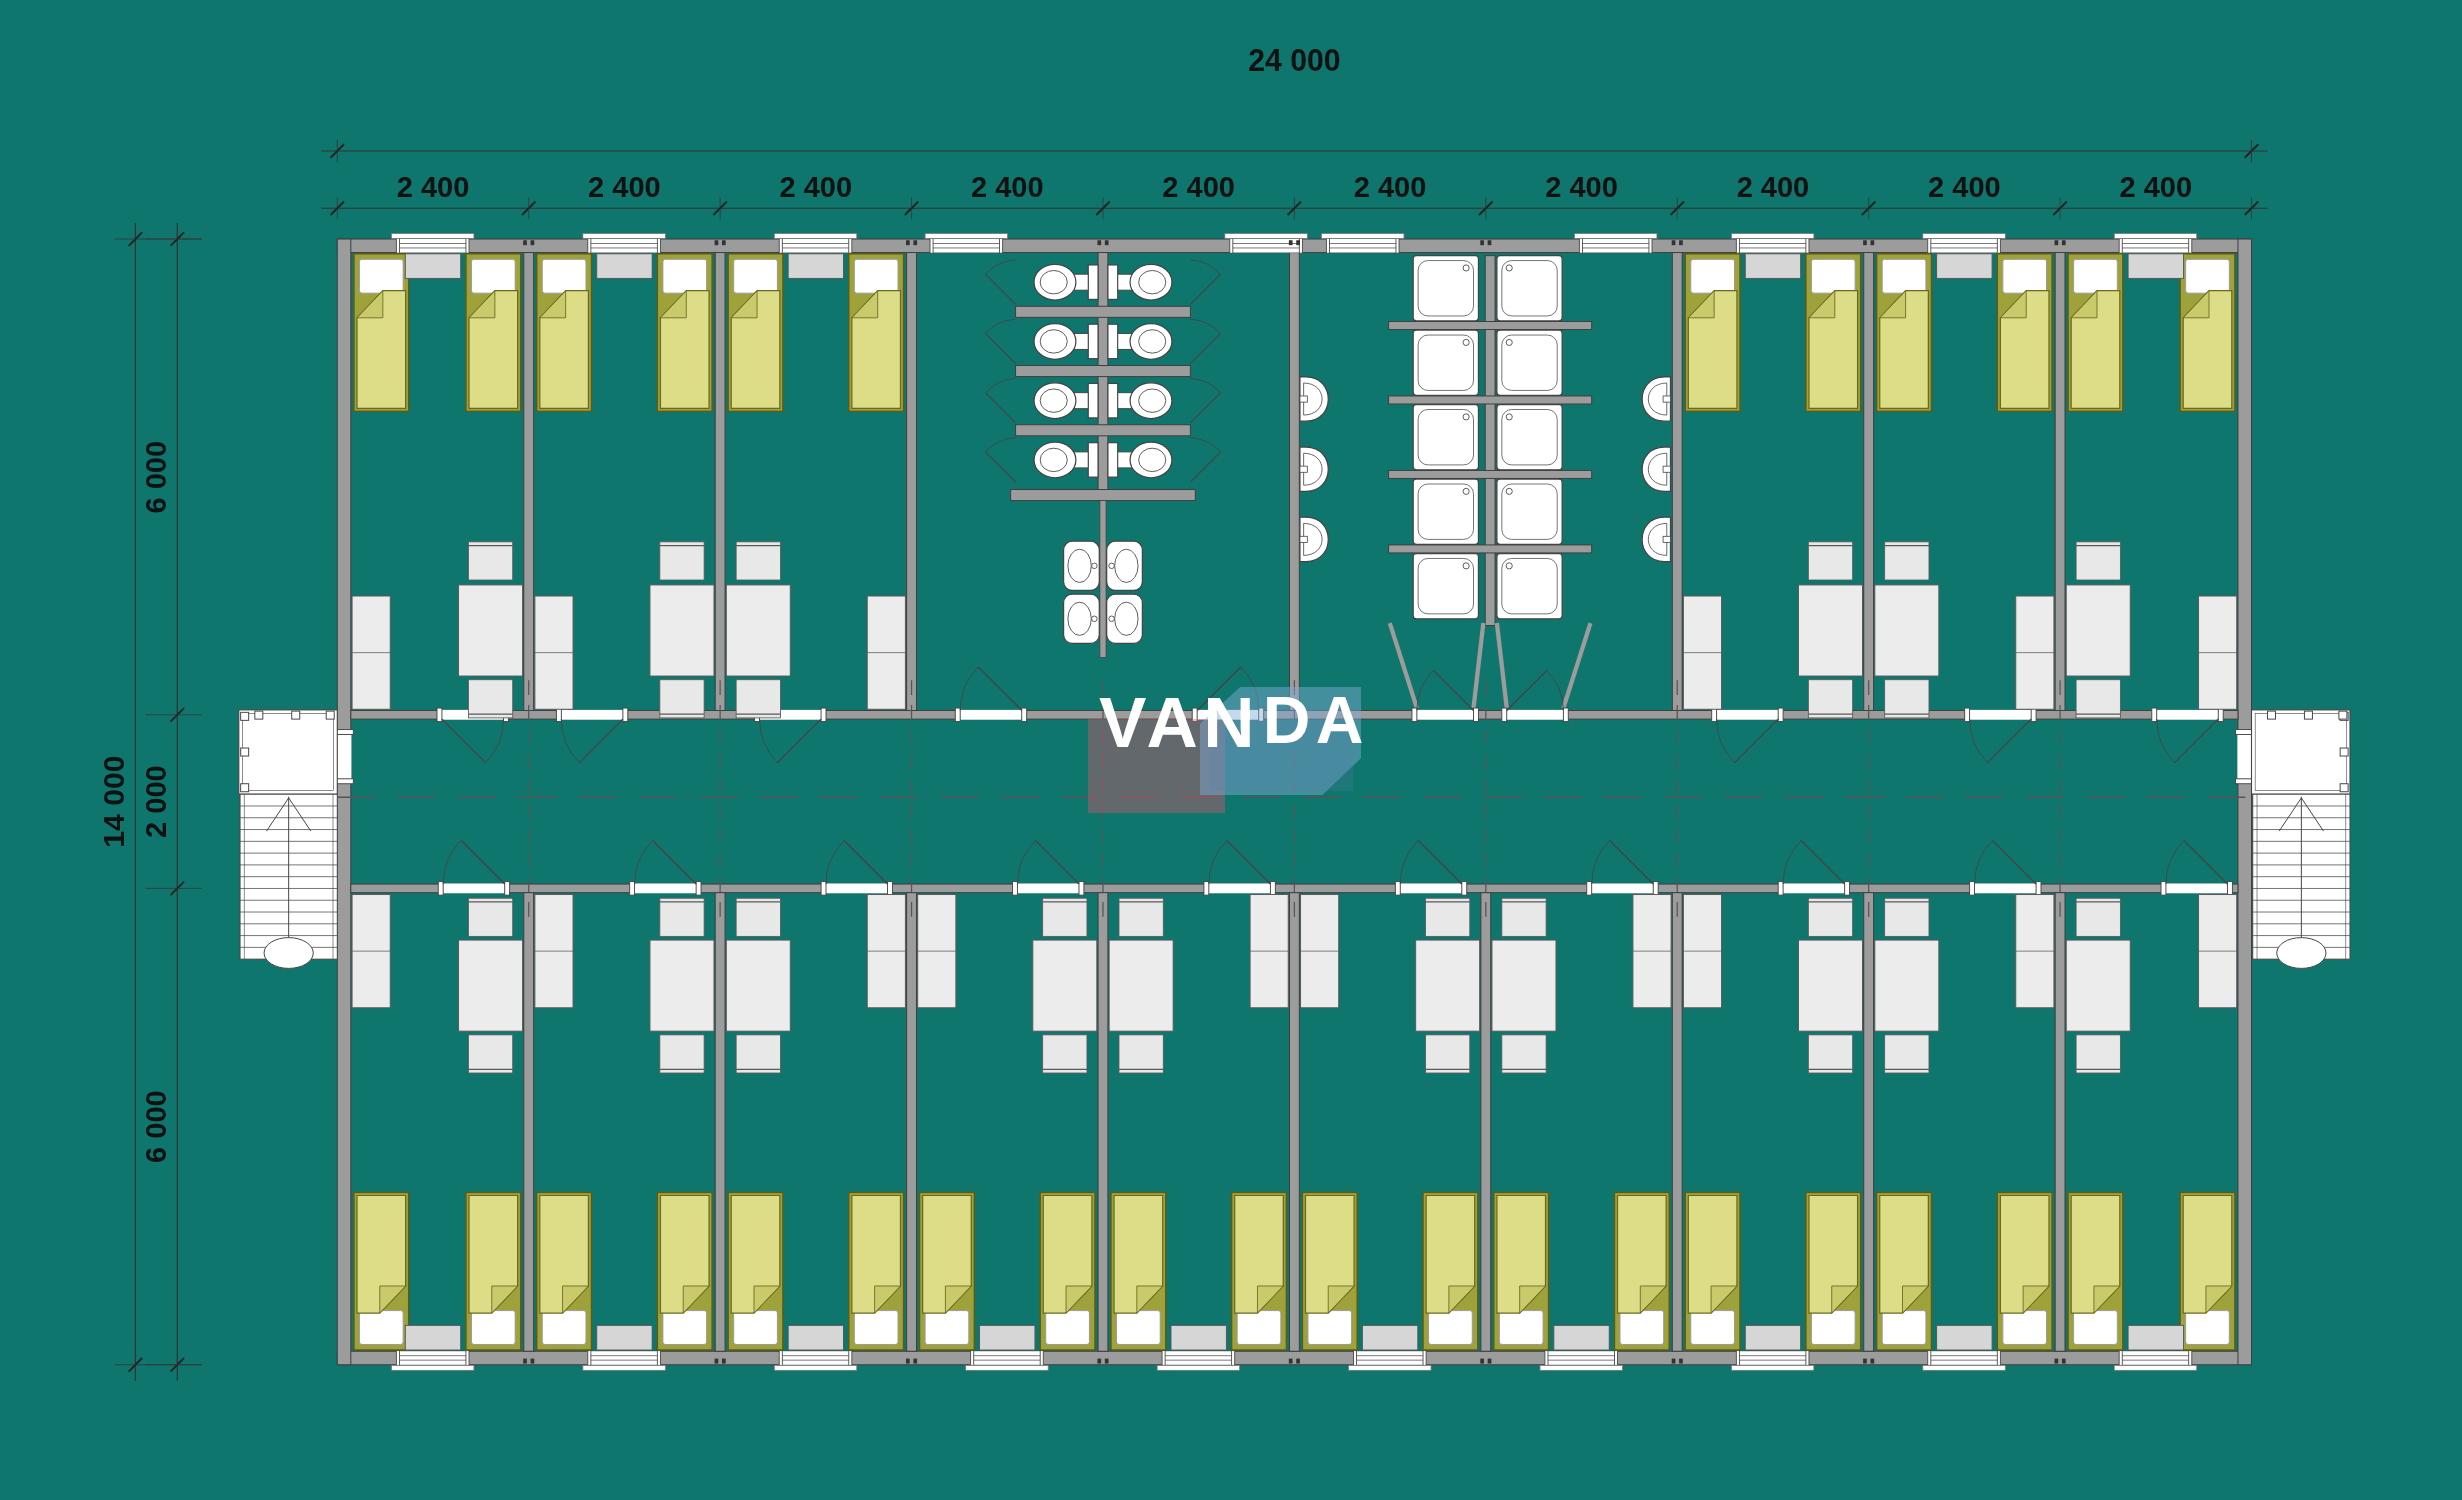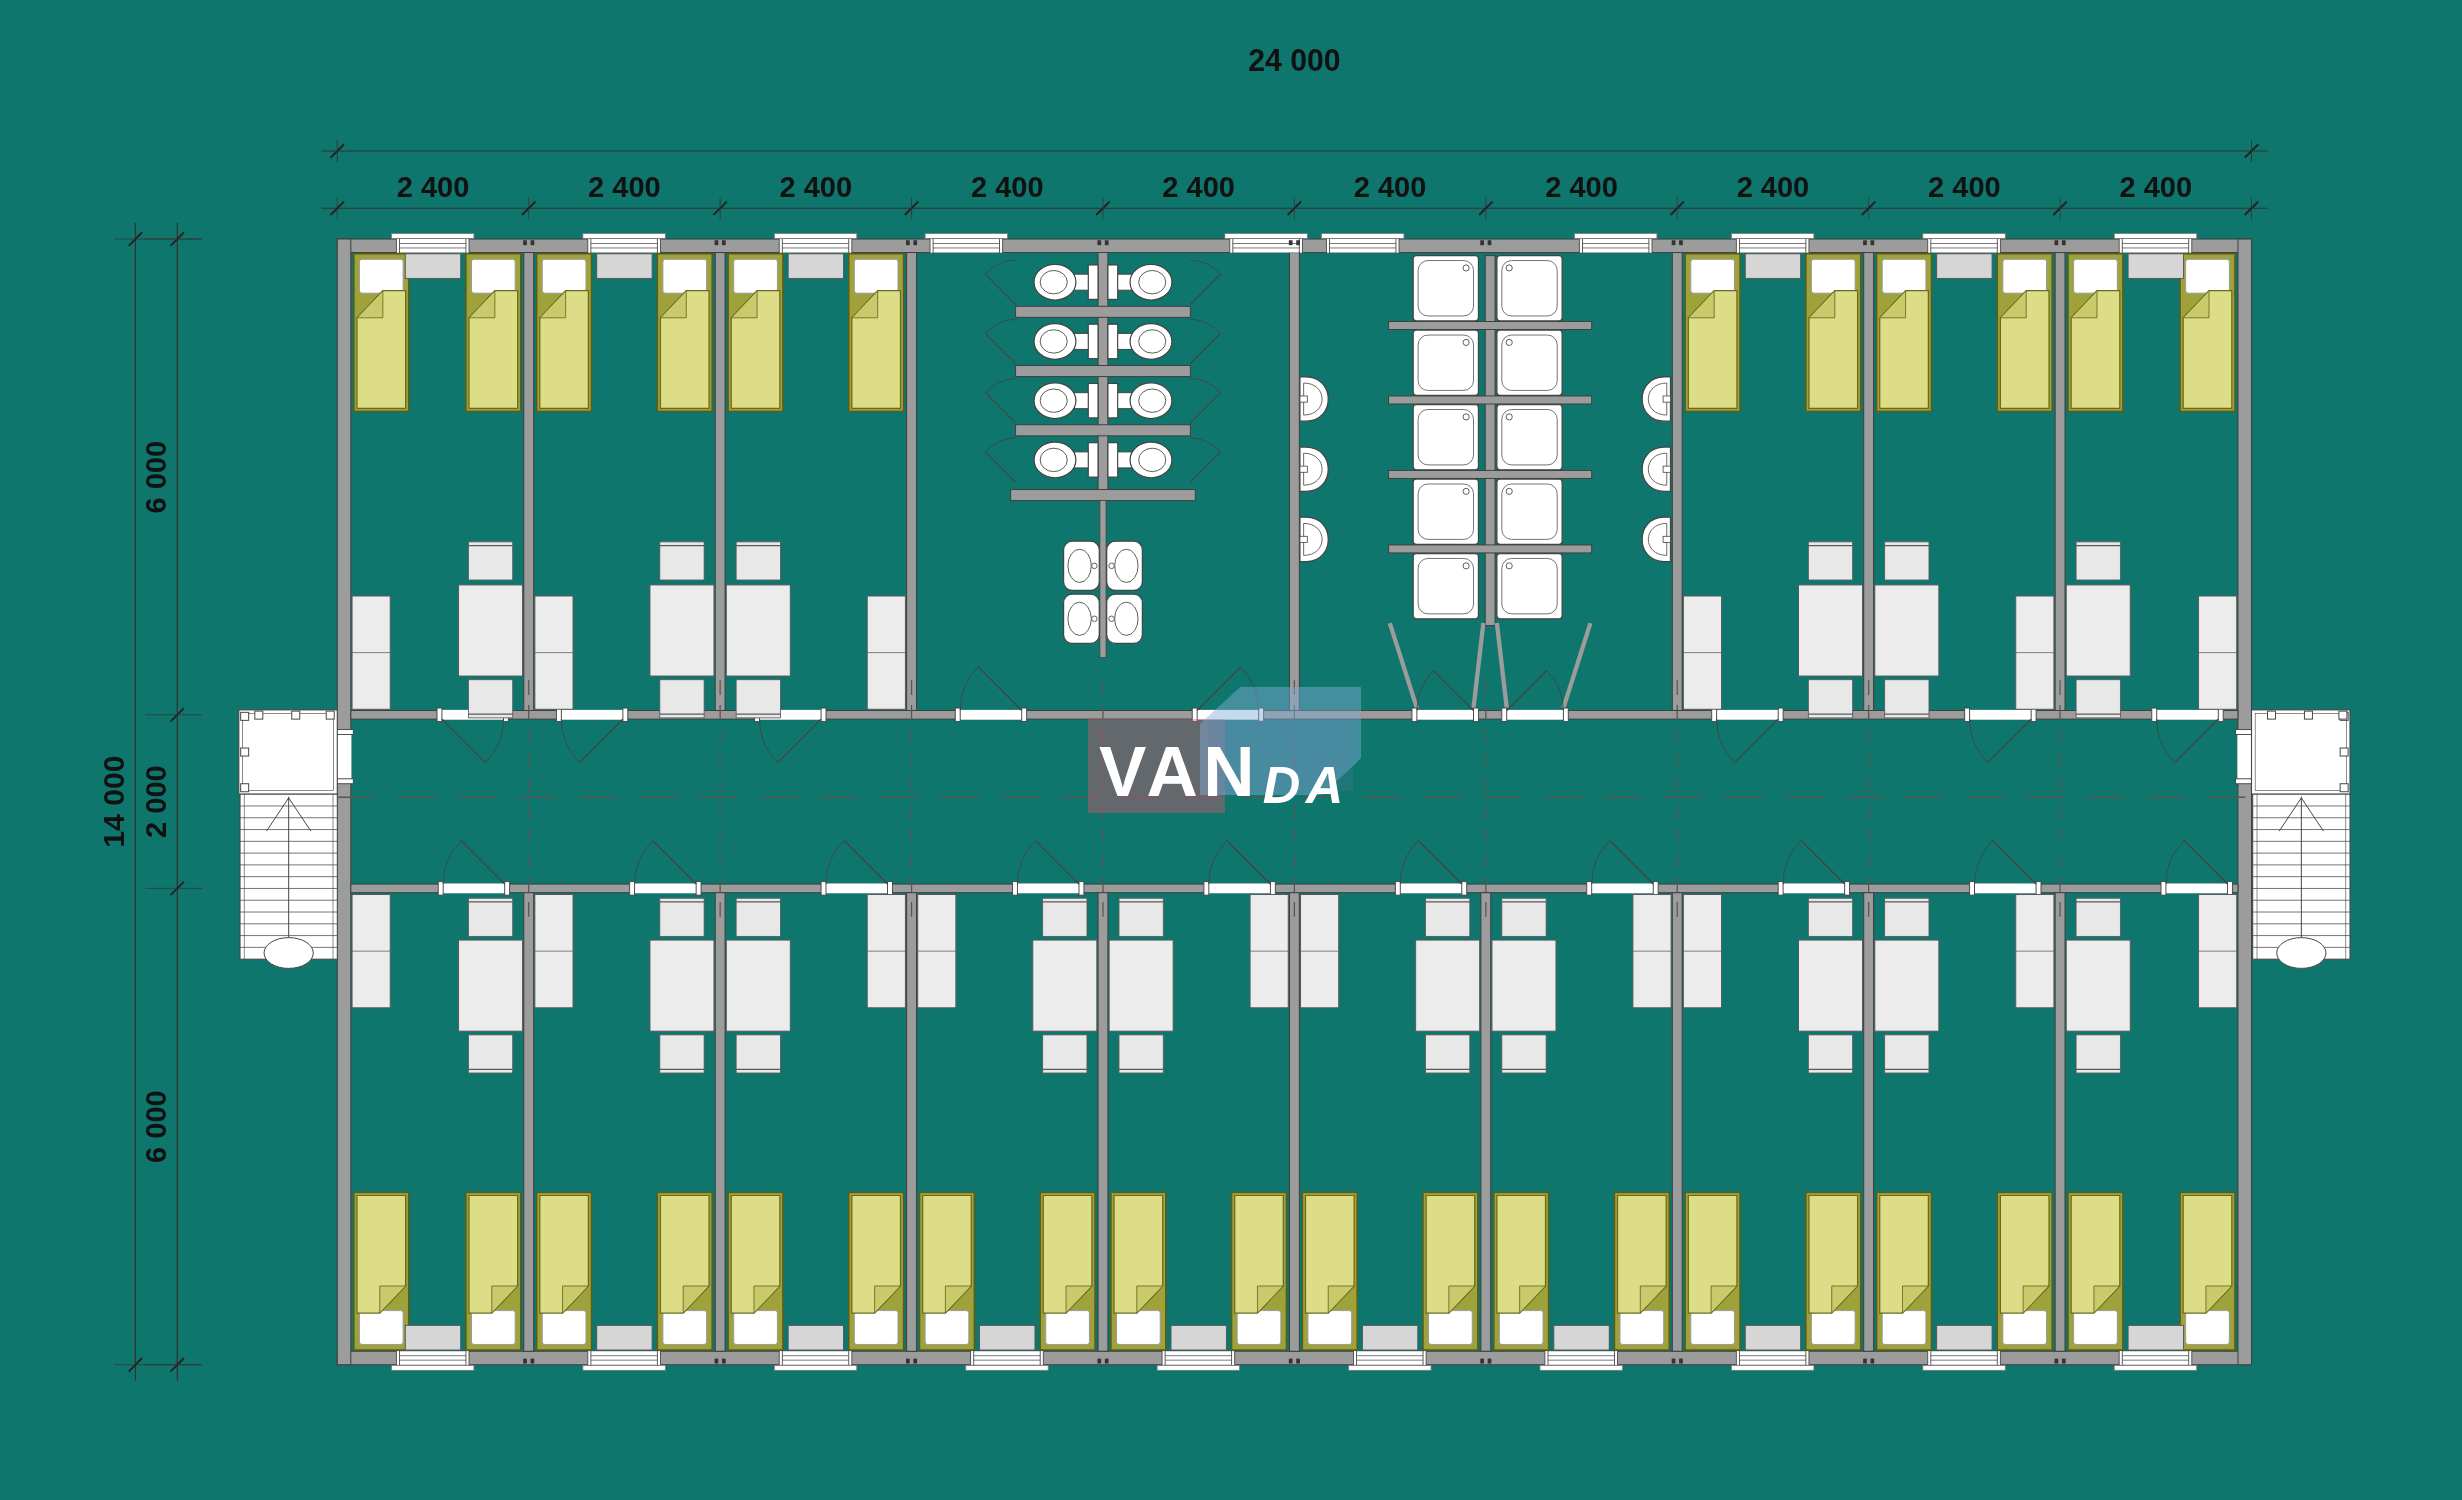--- a/index.html
+++ b/index.html
@@ -9,24 +9,24 @@
   
   .logo{position:absolute;left:1088px;top:687px;width:277px;height:127px;}
   .logo .box-pink{position:absolute;left:0;top:32px;width:137px;height:94px;
                   background:rgba(224,86,108,0.40);}
   .logo .box-blue{position:absolute;left:112px;top:0;width:161px;height:108px;
                   background:rgba(128,172,216,0.46);
                   clip-path:polygon(0 34%,25% 0,100% 0,100% 66%,76% 100%,0 100%);}
   .logo .box-blue-inner{position:absolute;left:121px;top:33px;width:144px;height:71px;
                   background:rgba(90,125,165,0.22);}
   .logo .word{position:absolute;left:11px;top:0;width:265px;height:126px;
-              display:flex;align-items:flex-end;color:#ffffff;font-weight:bold;
+              display:flex;align-items:flex-start;color:#ffffff;font-weight:bold;
               white-space:nowrap;}
   .logo .van{font-size:71px;line-height:1;letter-spacing:5.5px;margin-bottom:6.2px;}
-  .logo .da{font-size:52px;line-height:1;letter-spacing:5.5px;margin-bottom:2px;margin-left:2.5px;font-style:italic;}
+  .logo .da{font-size:66px;line-height:1;letter-spacing:5.5px;margin-bottom:2px;margin-left:2.5px;}
 </style>
 </head>
 <body>
 
 <div class="stage">
   <svg id="plan-svg" width="2462" height="1501" viewBox="0 0 4000 2438">
       <g>
         <line x1="522" y1="245" x2="3684" y2="245" stroke="#333" stroke-width="2"></line>
         <line x1="537" y1="256" x2="559" y2="234" stroke="#222" stroke-width="3"></line>
         <line x1="3647" y1="256" x2="3669" y2="234" stroke="#222" stroke-width="3"></line>

